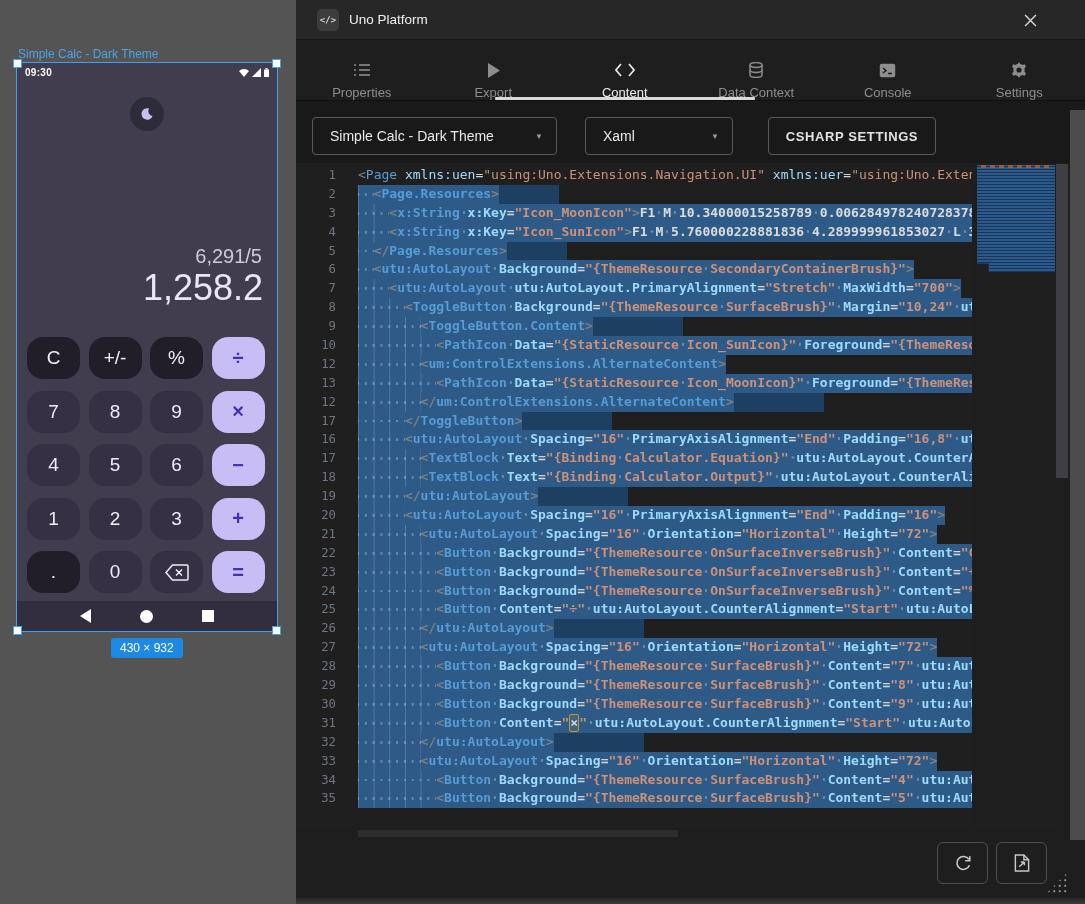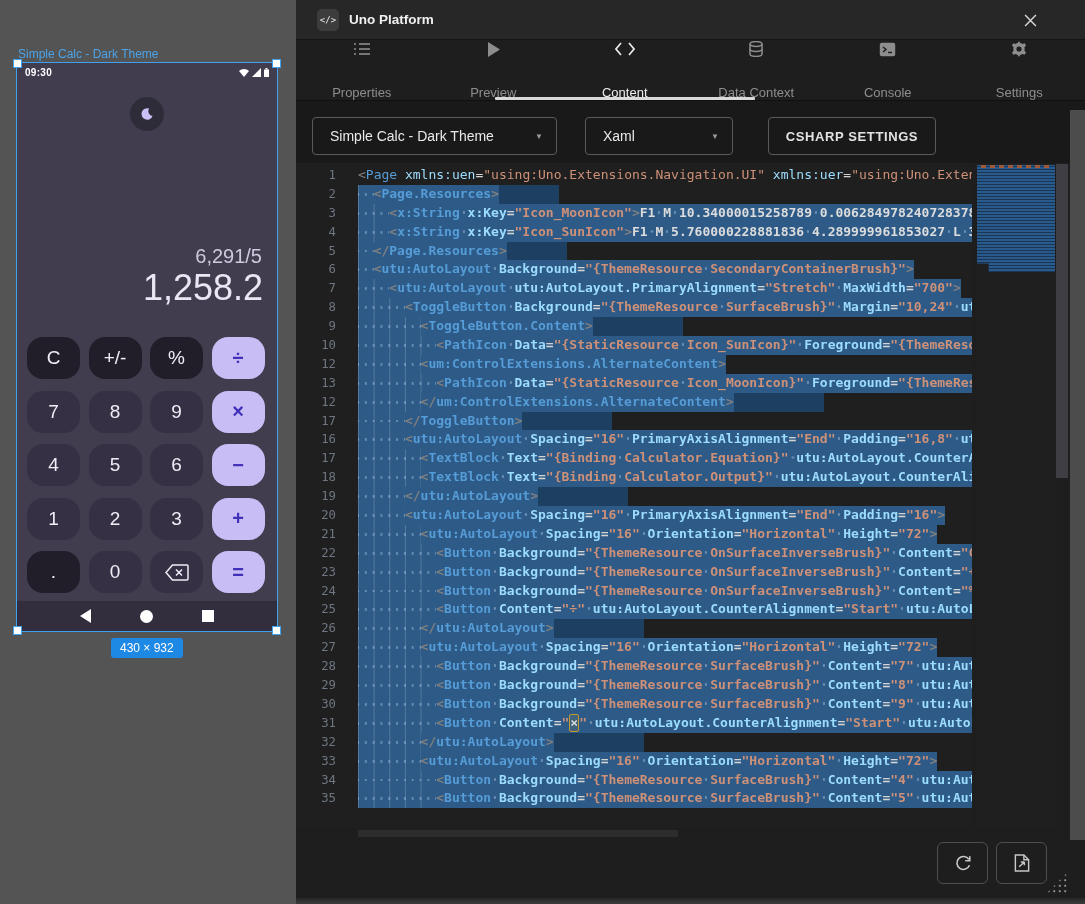--- a/index.html
+++ b/index.html
@@ -33,25 +33,25 @@
   .nav-sq{width:12px;height:12px;background:#fff;}
   .size-badge{position:absolute;left:111px;top:638px;background:#1e88e5;color:#fff;font-size:12px;
               padding:3px 9px;border-radius:3px;white-space:nowrap;}
 
   
   .panel{position:absolute;left:296px;top:0;width:789px;height:904px;background:#1e1e1e;}
   .titlebar{position:absolute;left:0;top:0;right:0;height:40px;background:#272727;display:flex;align-items:center;
             border-bottom:1px solid #141414;box-sizing:border-box;}
   .applogo{width:22px;height:22px;border-radius:5px;background:#3d3d3d;color:#e8e8e8;display:flex;align-items:center;
            justify-content:center;font-family:"DejaVu Sans Mono",monospace;font-size:9px;margin:0 10px 0 21px;}
-  .apptitle{color:#f0f0f0;font-size:13.5px;font-weight:bold;}
+  .apptitle{color:#f0f0f0;font-size:13.5px;font-weight:normal;}
   .closebtn{position:absolute;right:44px;top:9px;width:22px;height:22px;display:flex;align-items:center;justify-content:center;cursor:pointer;}
   .tabbar{position:absolute;left:0;top:40px;right:0;height:61px;background:#1e1e1e;display:flex;
           border-bottom:1px solid #101010;box-sizing:border-box;}
-  .tab{flex:1;display:flex;flex-direction:column;align-items:center;justify-content:space-between;gap:6px;
+  .tab{flex:1;display:flex;flex-direction:column;align-items:center;justify-content:flex-end;gap:6px;
        color:#8d8d8d;cursor:pointer;}
   .tab .ticon{height:18px;display:flex;align-items:center;justify-content:center;font-size:15px;}
   .tab .tlabel{font-size:13px;}
   .tab.active{color:#ededed;}
   .tab-indicator{position:absolute;left:199px;bottom:0;width:260px;height:3px;background:#d9d9d9;border-radius:1px;}
   .toolbar{position:absolute;left:0;top:101px;right:0;height:62px;background:#191919;}
   .selectbox{position:absolute;top:16px;height:38px;border:1px solid #5a5a5a;border-radius:4px;background:#191919;
              display:flex;align-items:center;box-sizing:border-box;color:#e9e9e9;font-size:14px;cursor:pointer;}
   .selectbox .val{padding-left:17px;white-space:nowrap;}
   .selectbox .caret{position:absolute;right:13px;color:#9a9a9a;font-size:8px;}
@@ -200,21 +200,21 @@
             </svg>
         </span>
         <span class="tlabel">Properties</span>
       </div>
       <div class="tab">
         <span class="ticon">
           <svg width="13" height="15" viewBox="0 0 13 15">
               <path d="M1 0 L13 7.5 L1 15 Z" fill="#8d8d8d"></path>
             </svg>
         </span>
-        <span class="tlabel">Preview</span>
+        <span class="tlabel">Export</span>
       </div>
       <div class="tab active">
         <span class="ticon">
           <svg width="20" height="14" viewBox="0 0 20 14">
               <g stroke="#e8e8e8" stroke-width="1.7" fill="none">
                 <path d="M6 1 L1 7 L6 13"></path>
                 <path d="M14 1 L19 7 L14 13"></path>
               </g>
             </svg>
         </span>

